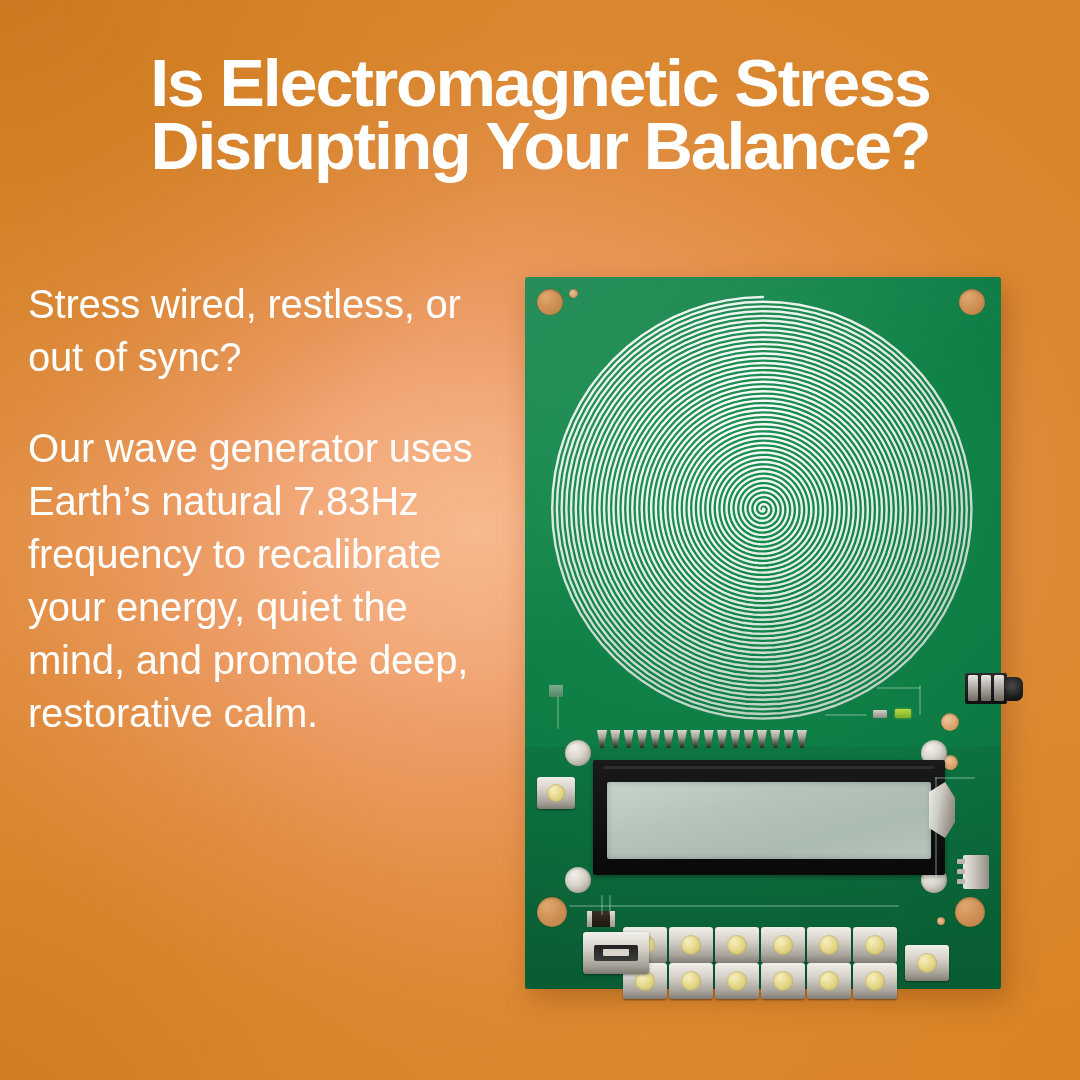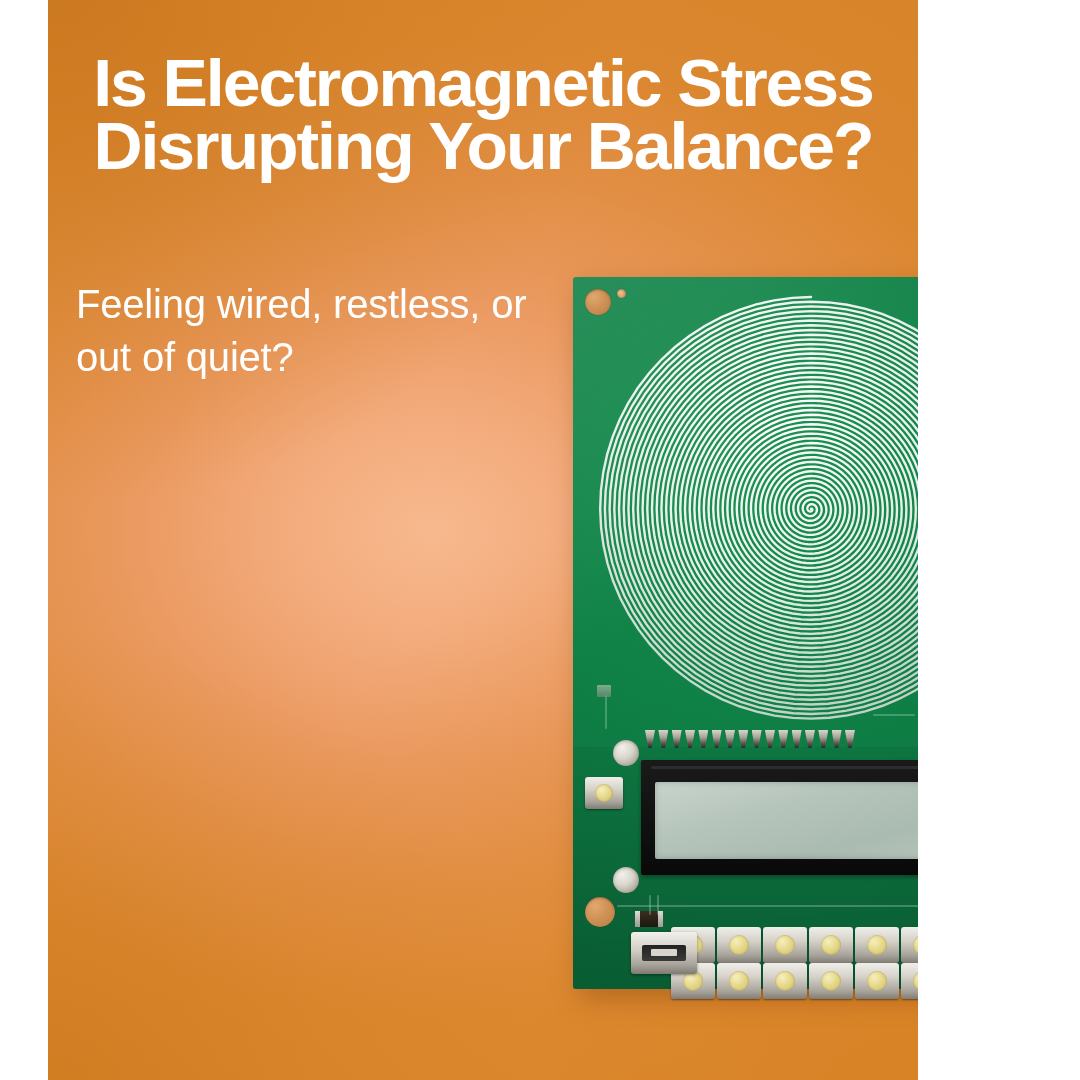--- a/index.html
+++ b/index.html
@@ -6,24 +6,23 @@
   * { margin:0; padding:0; box-sizing:border-box; }
 
   html, body {
     width:1080px; height:1080px;
     overflow:hidden;
     font-family:"Liberation Sans", sans-serif;
   }
 
   #poster {
     position:relative;
-    width:870px; height:1080px;
+    width:1080px; height:1080px;
     overflow:hidden;
     background:#d9852a;
-    margin-left:48px;
   }
 
   
   .bg-base {
     position:absolute; inset:0;
     background:
       radial-gradient(ellipse 820px 640px at 44% 49%,
          #f7b98e 0%, #f3ab7c 18%, #eb9a61 36%,
          #e28f46 56%, #db8730 76%, #d8842a 100%);
   }
@@ -294,21 +293,22 @@
   <div class="bg-tint-tl"></div>
   <div class="bg-tint-br"></div>
   <div class="bg-tint-bl"></div>
 
   <h1 id="headline">
     <span class="hl-line">Is Electromagnetic Stress</span>
     <span class="hl-line">Disrupting Your Balance?</span>
   </h1>
 
   <div id="body-copy">
-    <p class="para">Feeling wired, restless, or out of quiet?</p>
+    <p class="para">Stress wired, restless, or out of sync?</p>
+    <p class="para">Our wave generator uses Earth’s natural 7.83Hz frequency to recalibrate your energy, quiet the mind, and promote deep, restorative calm.</p>
   </div>
 
   <div id="device">
     <div class="board-shadow"></div>
 
     <div class="pcb">
       <div class="pcb-lower-tone"></div>
 
       <div class="hole" style="left:12px;  top:12px;  width:26px; height:26px;"></div>
       <div class="hole tiny" style="left:44px;  top:12px;  width:9px;  height:9px;"></div>

